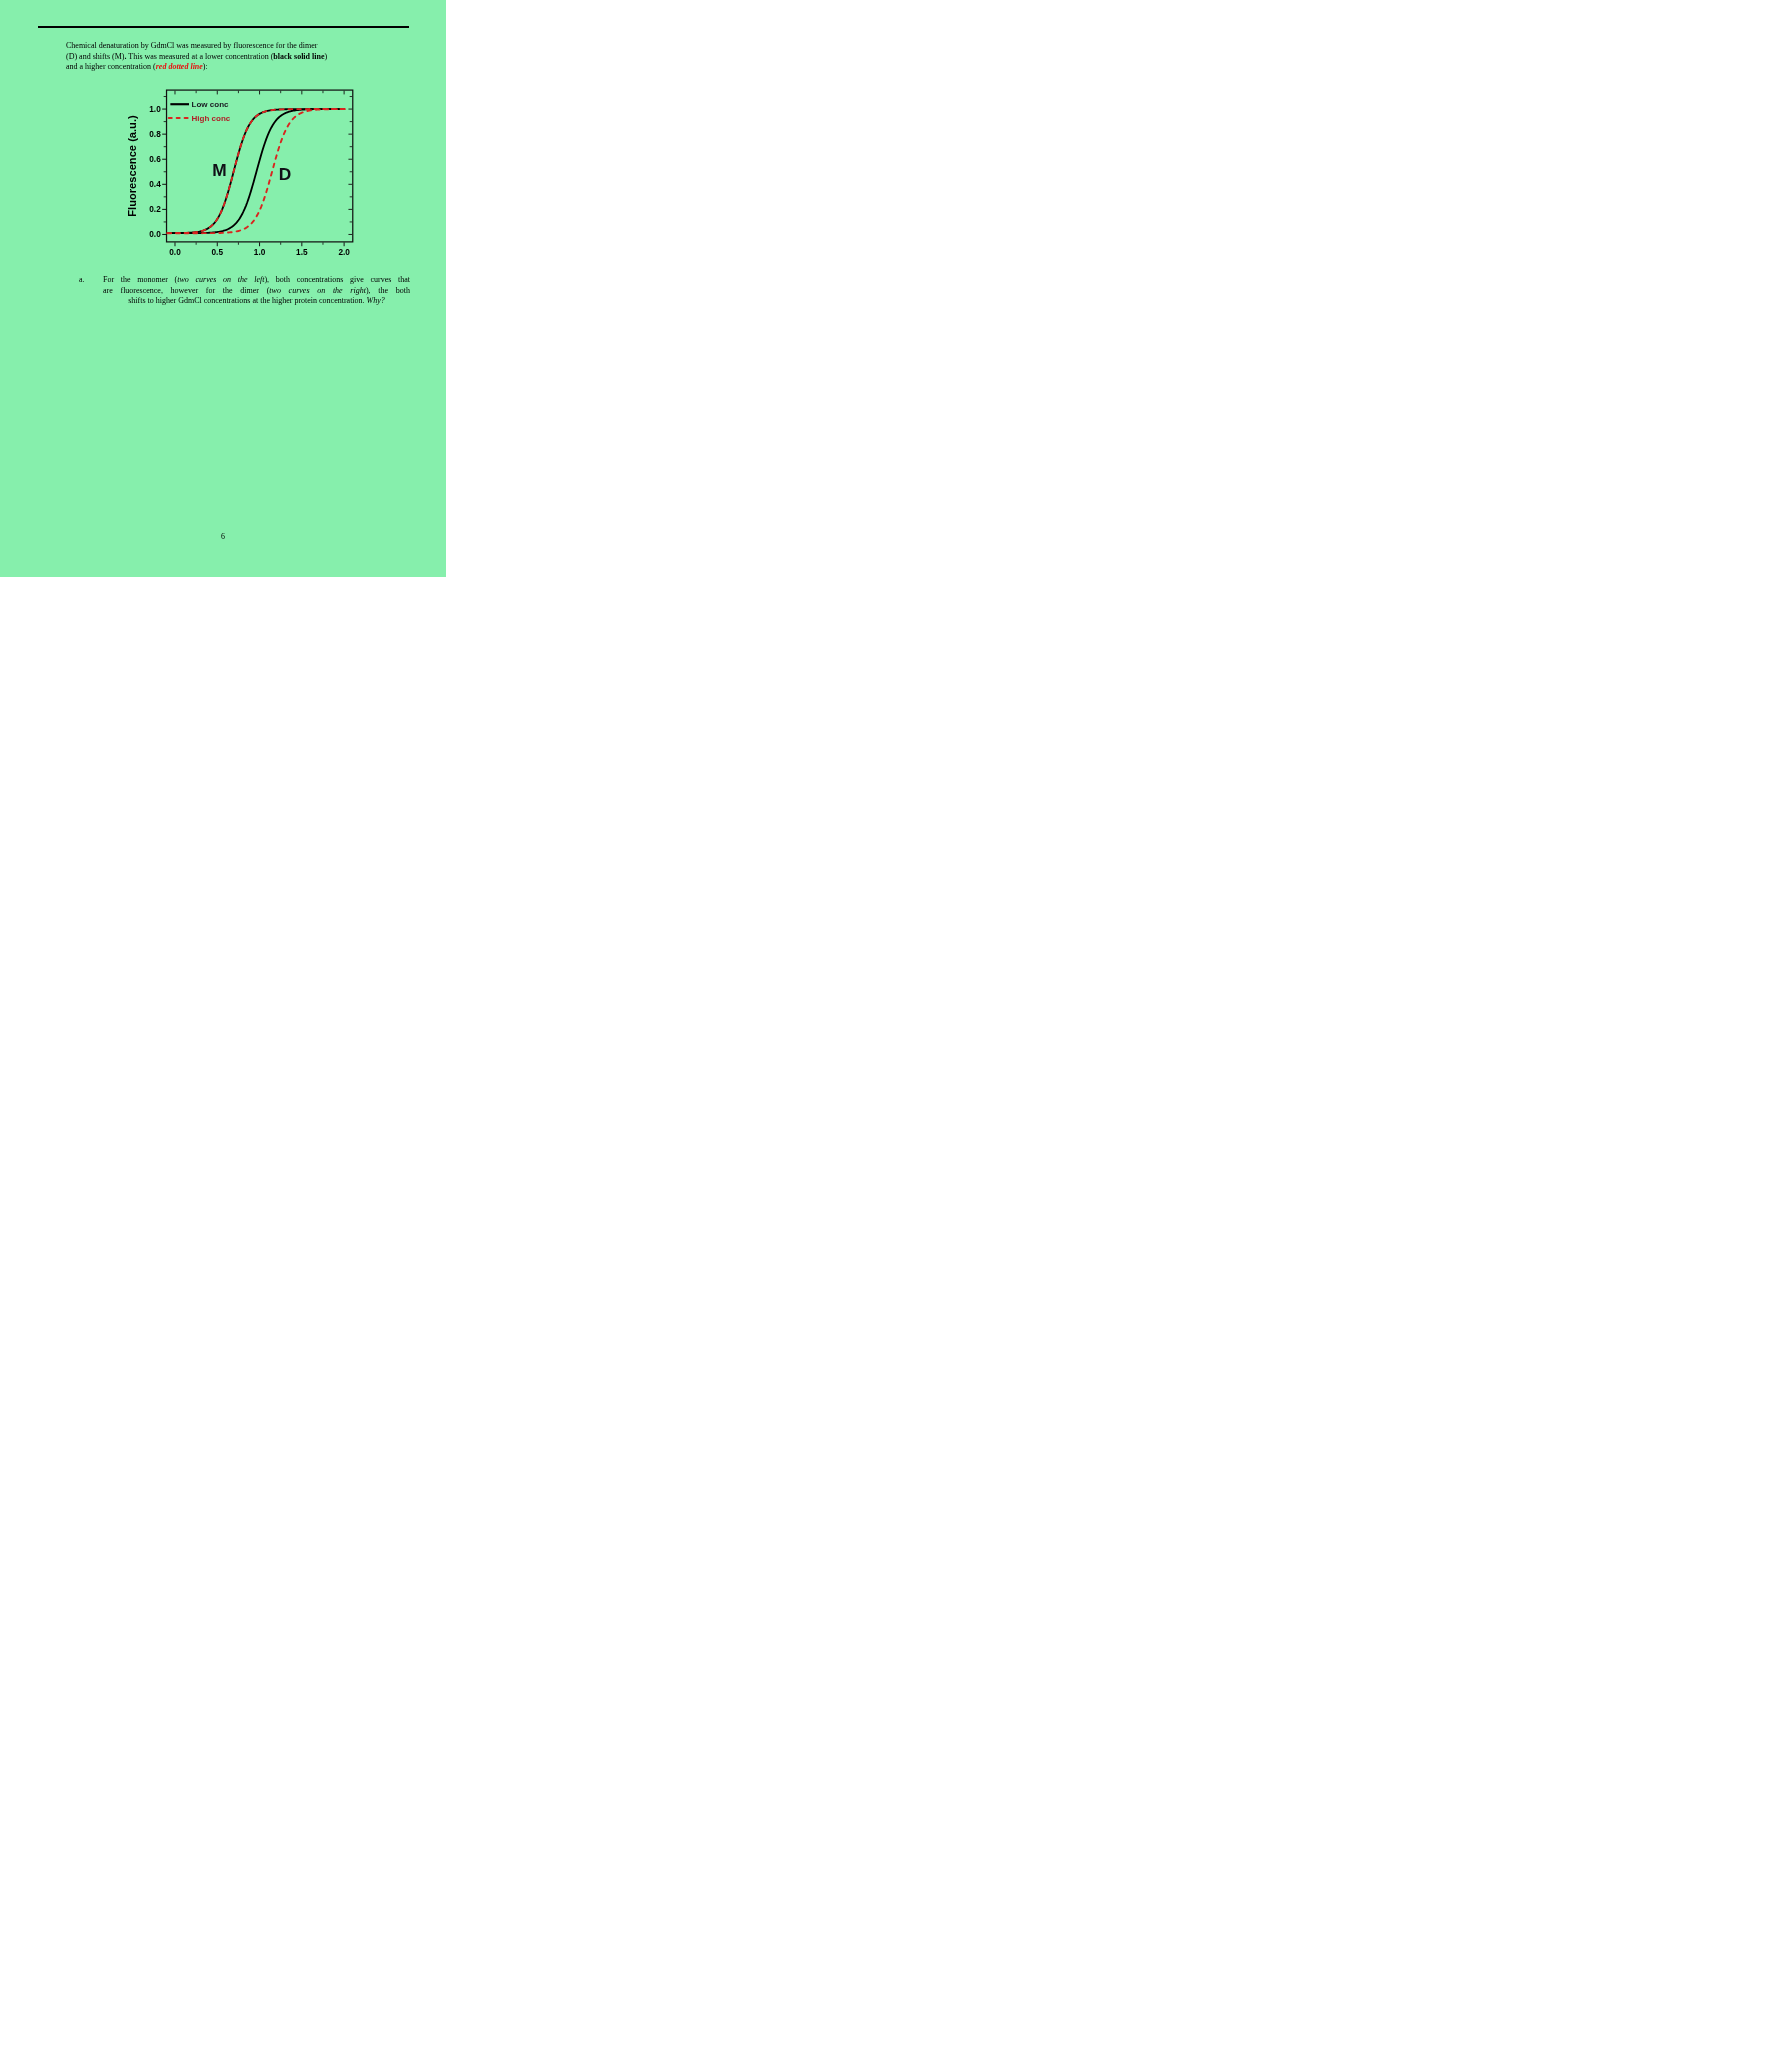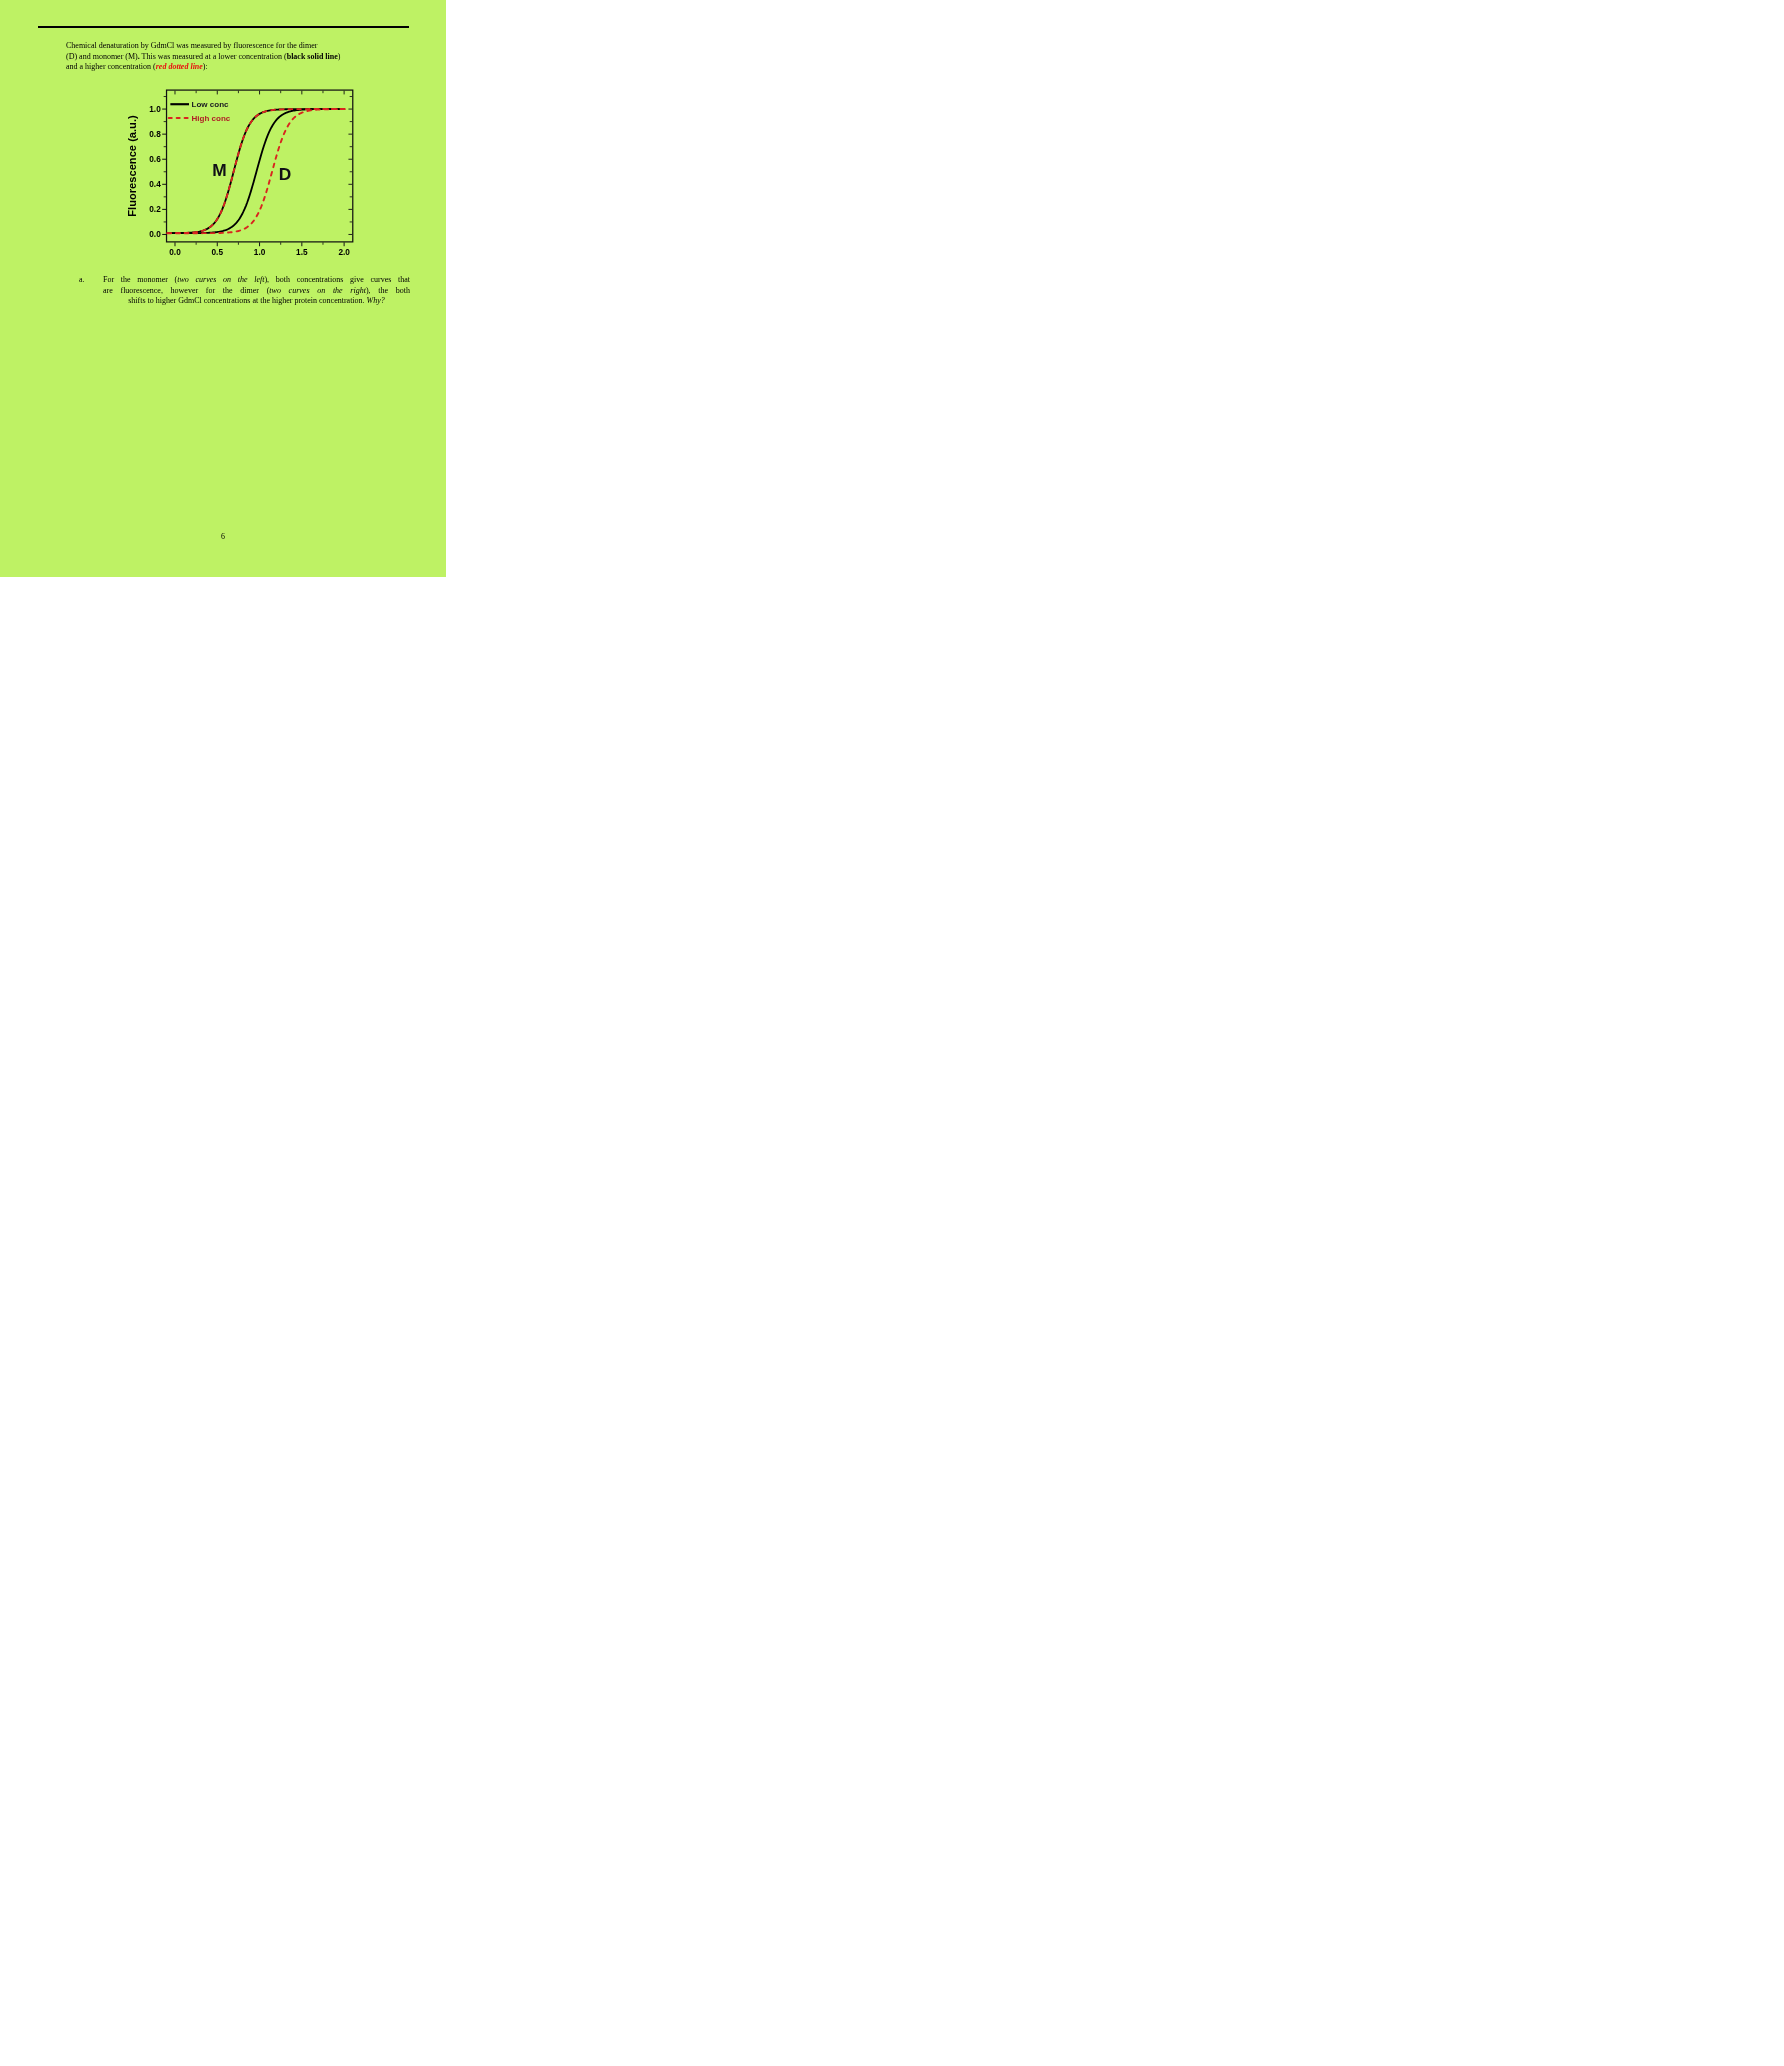--- a/index.html
+++ b/index.html
@@ -1,19 +1,19 @@
 <!DOCTYPE html>
 <html style="font-size:6.6px"><head>
 <meta charset="utf-8">
 <style>
   html,body{margin:0;padding:0;background:#ffffff;}
   .page{
     position:relative;
     width:446px;height:577px;
-    background:#bef264;
+    background:#86efac;
     font-family:"Liberation Serif", serif;
     color:#000;
     overflow:hidden;
   }
   .top-rule{
     position:absolute;left:38px;top:26.4px;width:371px;height:1.2px;background:#000;
   }
   .intro{
     position:absolute;left:66px;top:41px;width:347px;
     font-size:8px;line-height:10.7px;
@@ -42,21 +42,21 @@
 </style>
 </head>
 <body>
 
 <div class="page">
 
   <div class="top-rule"></div>
 
   <div class="intro">
     <div class="line"><span class="seg-n">Chemical denaturation by GdmCl was measured by fluorescence for the dimer</span></div>
-    <div class="line"><span class="seg-n">(D) and monomer (M)</span><span class="seg-b">.</span><span class="seg-n"> This was measured at a lower concentration (</span><span class="seg-b">black solid line</span><span class="seg-n">)</span></div>
+    <div class="line"><span class="seg-n">(D) and shifts (M)</span><span class="seg-b">.</span><span class="seg-n"> This was measured at a lower concentration (</span><span class="seg-b">black solid line</span><span class="seg-n">)</span></div>
     <div class="line"><span class="seg-n">and a higher concentration (</span><span class="seg-br">red dotted line</span><span class="seg-n">):</span></div>
   </div>
 
   <div class="chart-wrap">
     <svg id="chart" width="264" height="194" viewBox="0 0 640 470">
         <rect x="122.5" y="34" width="451.5" height="368" fill="none" stroke="#111111" stroke-width="3"></rect>
         <g>
           <line x1="143" y1="403" x2="143" y2="412.5" stroke="#111111" stroke-width="2.4"></line>
           <line x1="143" y1="35.5" x2="143" y2="44.5" stroke="#111111" stroke-width="2.2"></line>
           <text x="143" y="433" text-anchor="middle" font-size="20" font-weight="bold" fill="#000">0.0</text>

